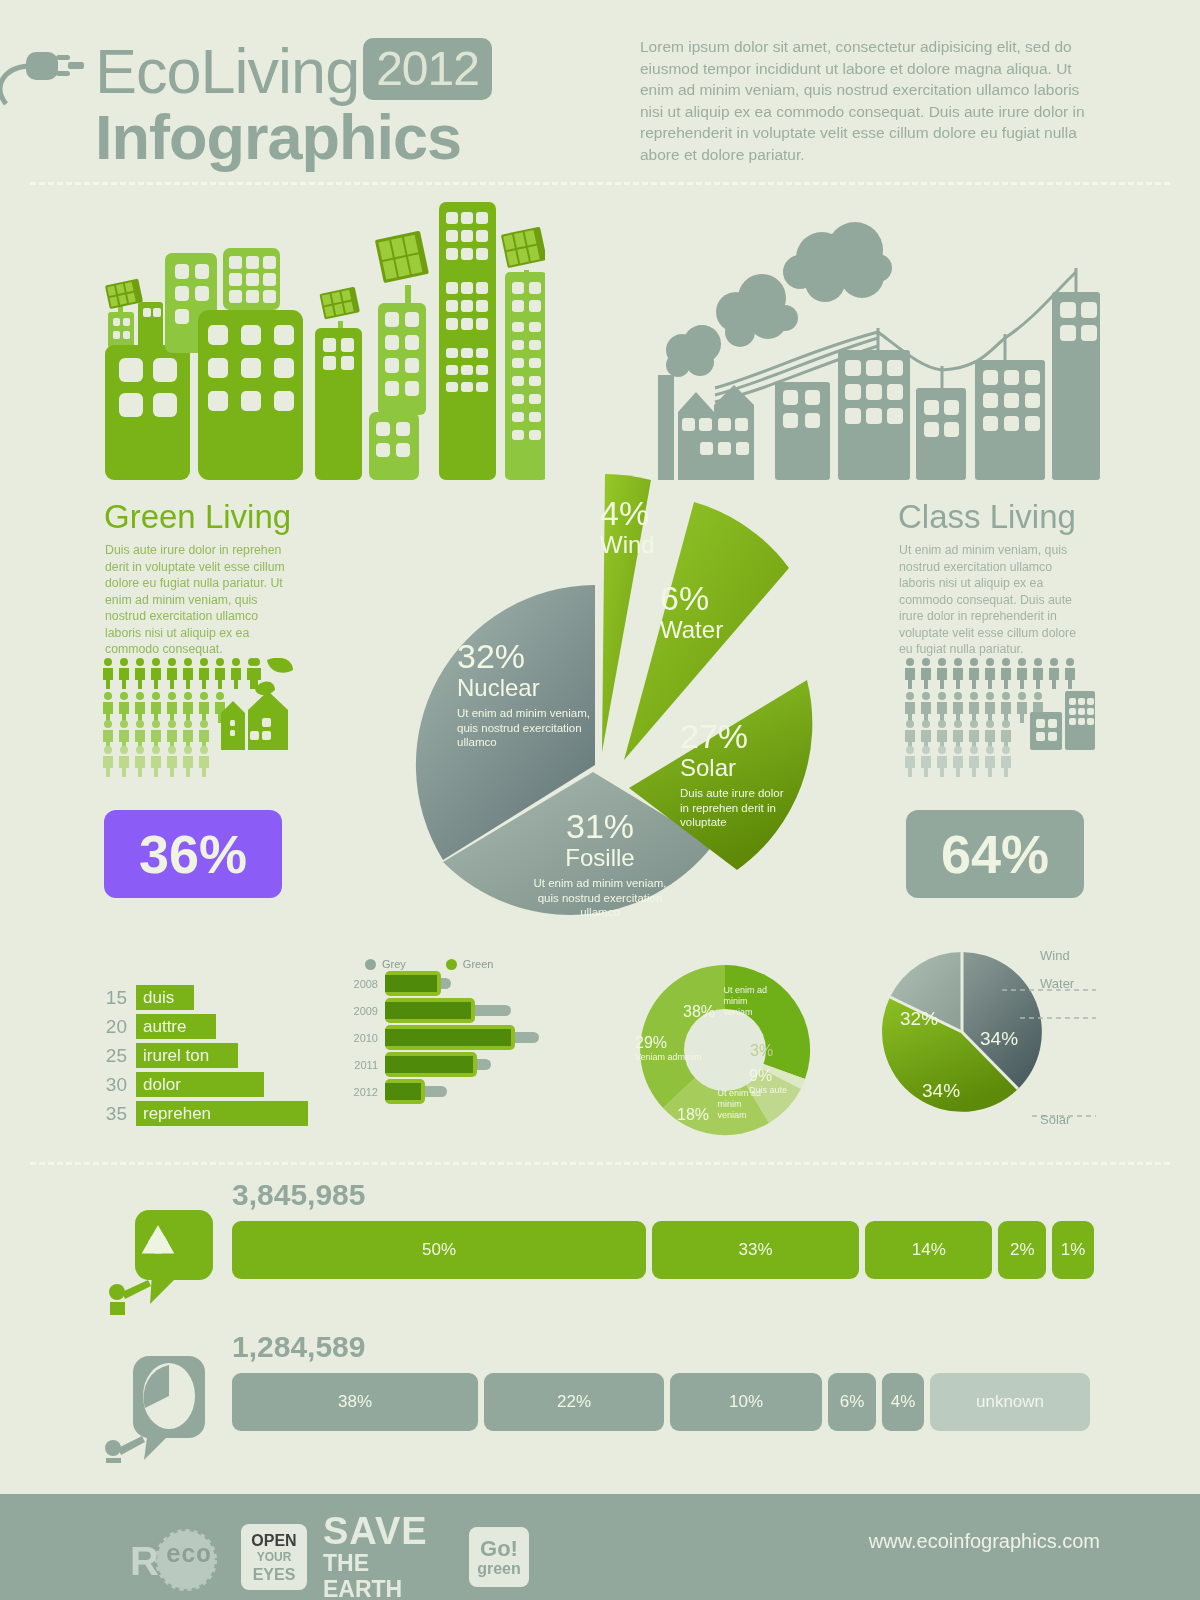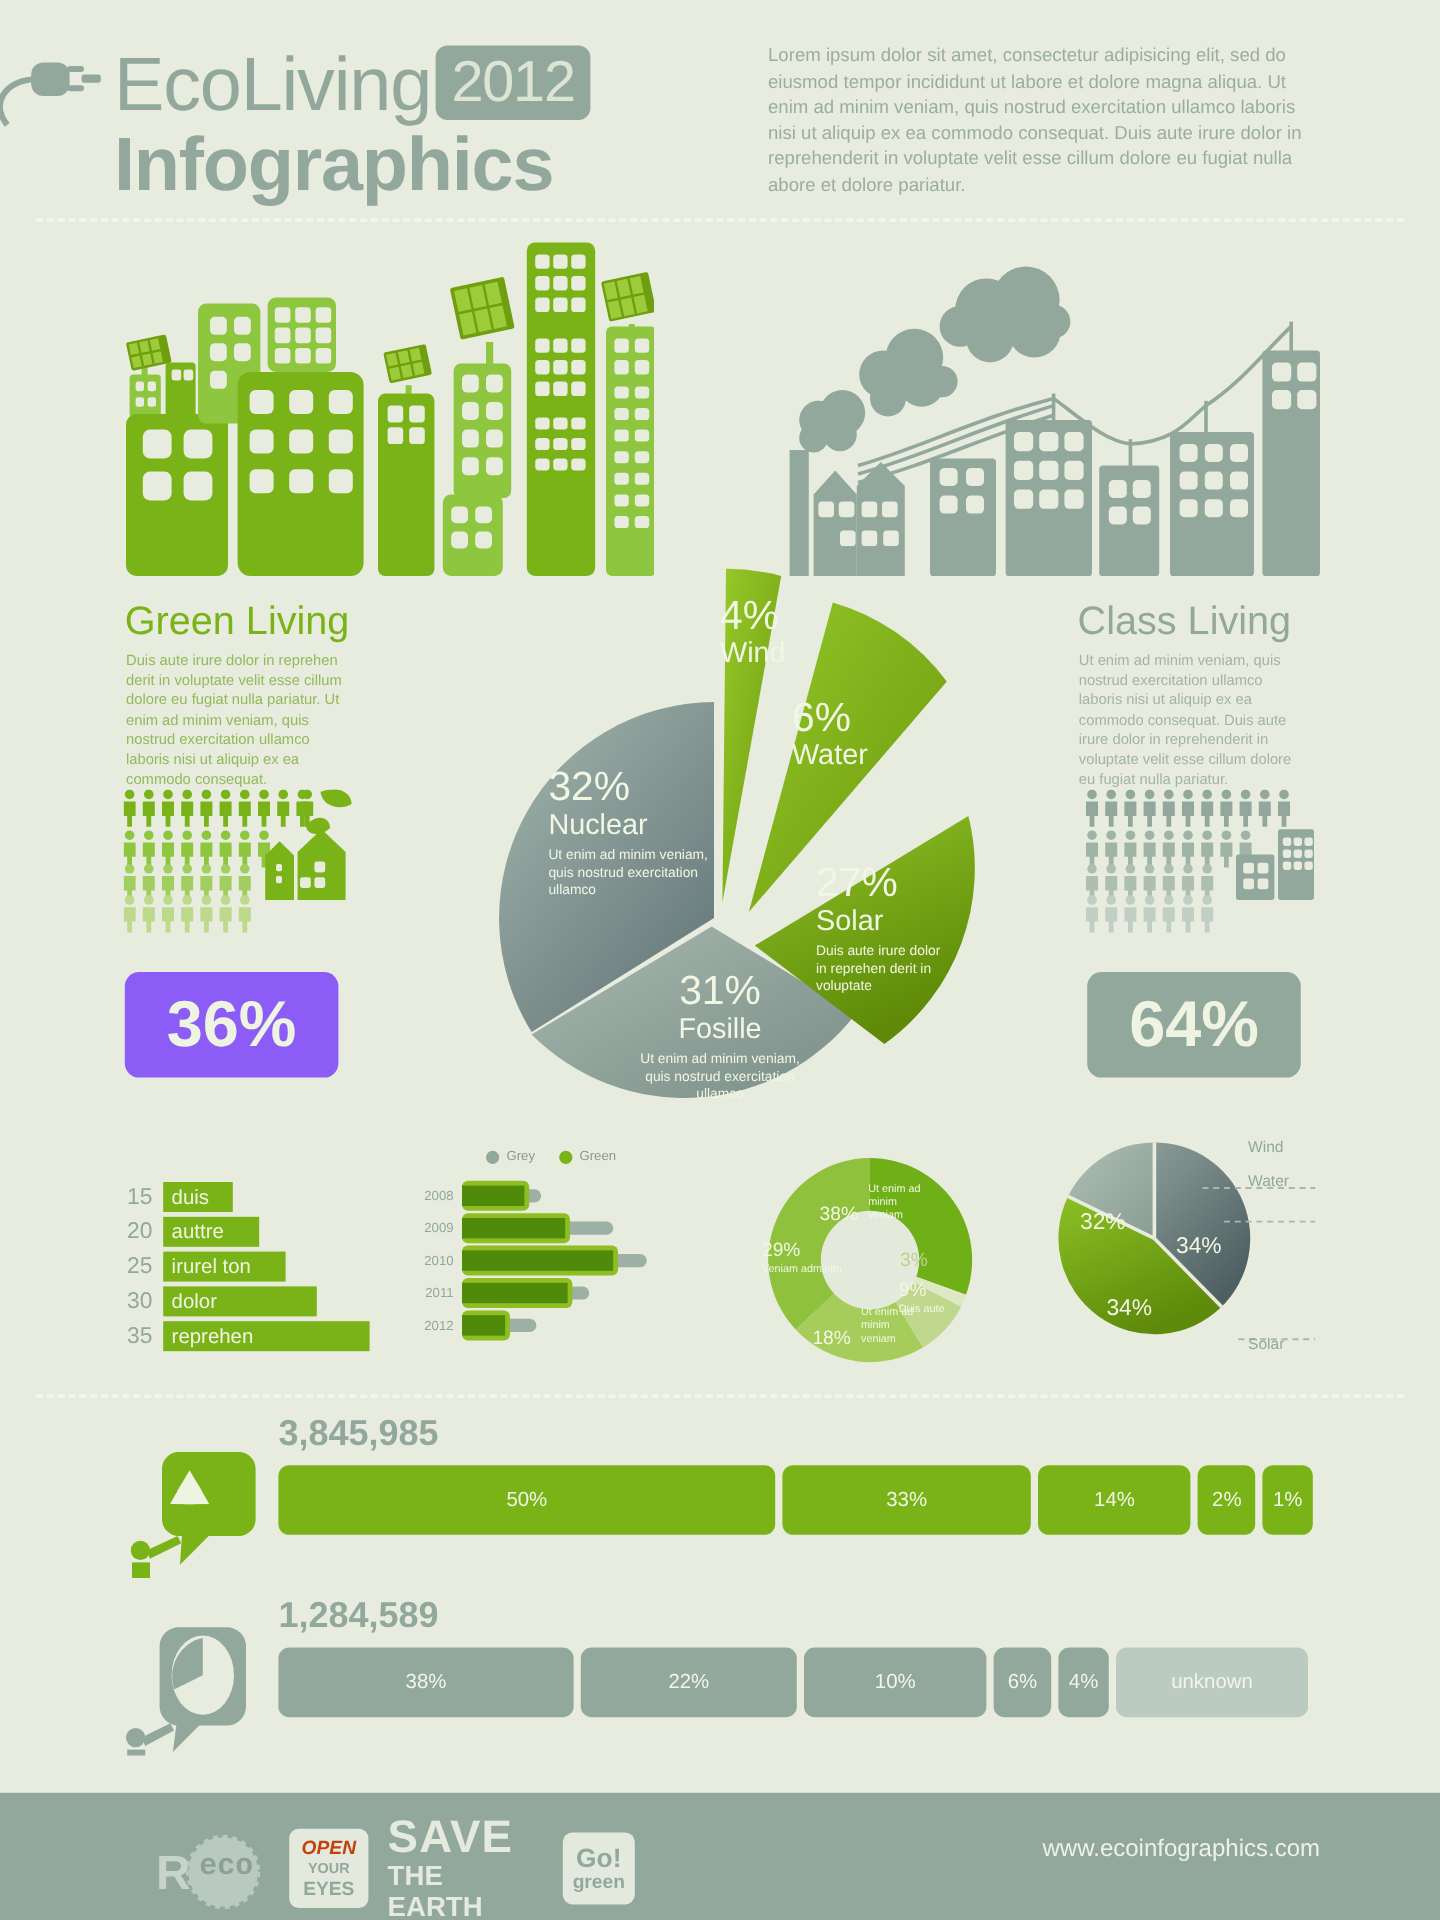--- a/index.html
+++ b/index.html
@@ -72,21 +72,21 @@
   .pie-desc { font-size: 11.5px; line-height: 14.5px; margin-top: 4px; }
 
   
   .hbar-list { position: absolute; left: 100px; top: 985px; width: 240px; }
   .hbar-row { display: flex; align-items: center; height: 25px; margin-bottom: 4px; }
   .hbar-num { width: 36px; text-align: right; font-size: 19px; color: #93a89c; padding-right: 9px; }
   .hbar-bar { height: 25px; background: #7ab317; color: #f0f5e4; font-size: 17px;
               display: flex; align-items: center; padding-left: 7px; }
 
   .years-chart { position: absolute; left: 345px; top: 958px; width: 250px; height: 175px; }
-  .legend { display: flex; gap: 20px; margin-left: 60px; align-items: center; }
+  .legend { display: flex; gap: 40px; margin-left: 20px; align-items: center; }
   .legend-item { display: flex; align-items: center; gap: 6px; font-size: 11px; color: #8a9a8f; }
   .dot { width: 11px; height: 11px; border-radius: 50%; }
   .yr-row { display: flex; align-items: center; height: 27px; }
   .yr-lbl { width: 40px; text-align: right; font-size: 11px; color: #93a89c; padding-right: 7px; }
   .yr-bars { position: relative; height: 27px; flex: 1; }
   .yr-grey { position: absolute; left: 0; top: 8px; height: 11px; background: #9db0a4; border-radius: 6px; }
   .yr-light { position: absolute; left: 0; top: 1px; height: 25px; background: #8ebe21; border-radius: 5px; }
   .yr-dark  { position: absolute; left: 0; top: 5px; height: 17px; background: #4f8a0b; }
 
   .donut { position: absolute; left: 625px; top: 960px; width: 200px; height: 180px; }
@@ -642,21 +642,21 @@
     <div class="legend">
       <div class="legend-item">
         <span class="dot" style="background:#93a89c"></span>
         <span>Grey</span>
       </div>
       <div class="legend-item">
         <span class="dot" style="background:#7ab317"></span>
         <span>Green</span>
       </div>
     </div>
-    <div style="margin-top:13px">
+    <div style="">
       <div class="yr-row">
         <div class="yr-lbl">2008</div>
         <div class="yr-bars">
           <div class="yr-grey" style="width:66px"></div>
           <div class="yr-light" style="width:56px"></div>
           <div class="yr-dark" style="width:52px"></div>
         </div>
       </div>
       <div class="yr-row">
         <div class="yr-lbl">2009</div>
@@ -825,21 +825,21 @@
   <div class="footer">
     <div class="footer-badges">
       <div style="position:relative;width:95px;height:60px;">
         <div style="position:absolute;left:0;top:14px;font-size:40px;font-weight:700;color:#c7d4ca;line-height:40px;">R</div>
         <svg width="62" height="62" viewBox="0 0 62 62" style="position:absolute;left:25px;top:2px;">
           <circle cx="31" cy="31" r="29" fill="#b9c9bf" stroke="#b9c9bf" stroke-width="4" stroke-dasharray="4 4"></circle>
         </svg>
         <div style="position:absolute;left:36px;top:14px;font-size:25px;font-weight:700;color:#8da096;line-height:30px;font-family:Liberation Mono, monospace;">eco</div>
       </div>
       <div class="badge-box" style="width:66px;height:66px;padding:6px;">
-        <div style="font-size:16px;font-weight:700;color:#c2410c;line-height:17px;font-style:italic;">OPEN</div>
+        <div style="font-size:16px;font-weight:700;color:#404040;line-height:17px;">OPEN</div>
         <div style="font-size:12px;font-weight:700;color:#93a89c;line-height:17px;">YOUR</div>
         <div style="font-size:16px;font-weight:700;color:#93a89c;line-height:17px;">EYES</div>
       </div>
       <div style="width:130px;">
         <div style="font-size:38px;font-weight:700;color:#e4eade;line-height:38px;letter-spacing:1px;">SAVE</div>
         <div style="font-size:23px;font-weight:700;color:#e4eade;line-height:26px;">THE EARTH</div>
       </div>
       <div class="badge-box" style="width:60px;height:60px;">
         <div style="font-size:22px;font-weight:700;color:#93a89c;line-height:22px;">Go!</div>
         <div style="font-size:16px;font-weight:700;color:#93a89c;line-height:17px;">green</div>

